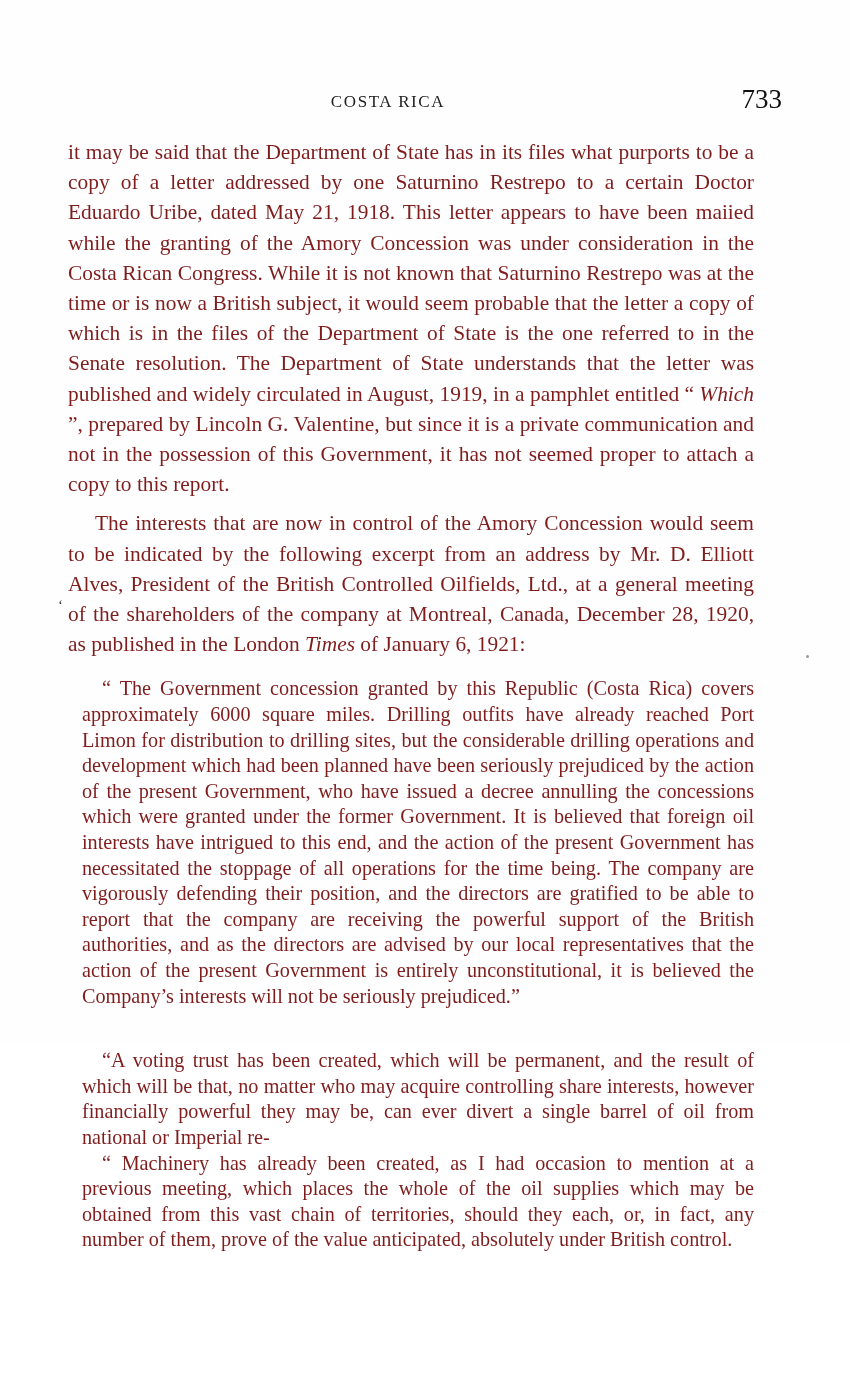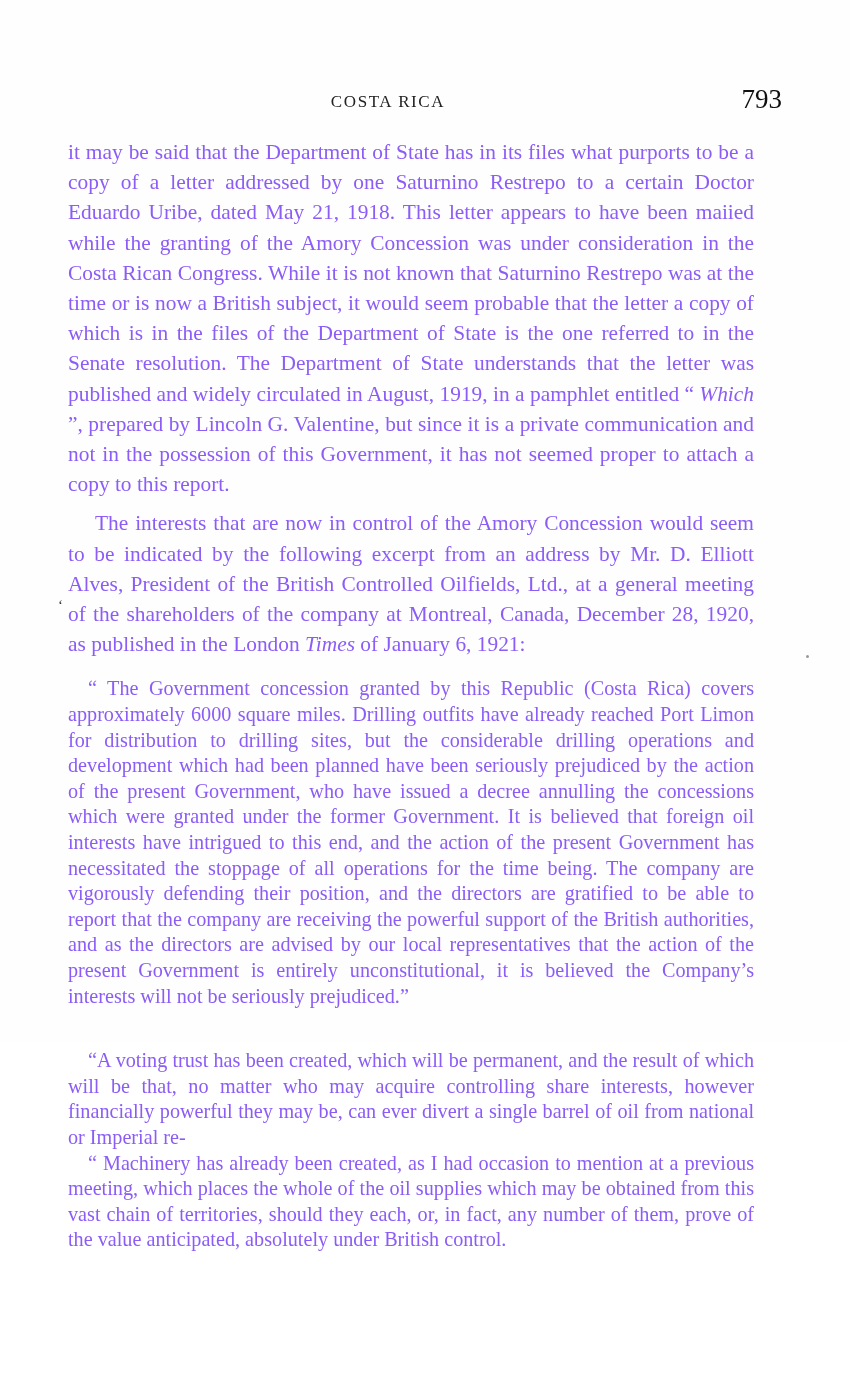--- a/index.html
+++ b/index.html
@@ -51,36 +51,37 @@
   .body-col {
     position: absolute;
     left: 68px;
     top: 137px;
     width: 686px;
   }
   p {
     margin: 0;
     text-align: justify;
     text-justify: inter-word;
-    color: #8b5cf6;
+    color: #7f1d1d;
   }
   .p-main {
     font-size: 21.4px;
     line-height: 30.2px;
     text-indent: 0;
   }
   .p-main.indent {
     text-indent: 27px;
   }
   .p-quote {
     font-size: 20.2px;
     line-height: 25.6px;
   }
   .p-quote.indent {
     text-indent: 20px;
+    margin-left: 14px;
   }
   .gap-sm { height: 9px; }
   .gap-md { height: 17px; }
   .gap-lg { height: 22px; }
   em, .ital {
     font-style: italic;
   }
   .tick {
     position: absolute;
     left: 58px;
@@ -98,21 +99,21 @@
     border-radius: 50%;
   }
 </style>
 </head>
 <body>
 
 <div class="page">
 
   <div class="header">
     <div class="running-head">COSTA RICA</div>
-    <div class="folio">793</div>
+    <div class="folio">733</div>
   </div>
 
   <div class="tick">‘</div>
   <div class="dot-right"></div>
 
   <div class="body-col">
 
     <p class="p-main">it may be said that the Department of State has in its files what purports to be a copy of a letter addressed by one Saturnino Restrepo to a certain Doctor Eduardo Uribe, dated May 21, 1918.  This letter appears to have been maiied while the granting of the Amory Concession was under consideration in the Costa Rican Congress.  While it is not known that Saturnino Restrepo was at the time or is now a British subject, it would seem probable that the letter a copy of which is in the files of the Department of State is the one referred to in the Senate resolution.  The Department of State understands that the letter was published and widely circulated in August, 1919, in a pamphlet entitled “ <em class="ital">Which</em> ”, prepared by Lincoln G. Valentine, but since it is a private communication and not in the possession of this Government, it has not seemed proper to attach a copy to this report.</p>
 
     <div class="gap-sm"></div>

